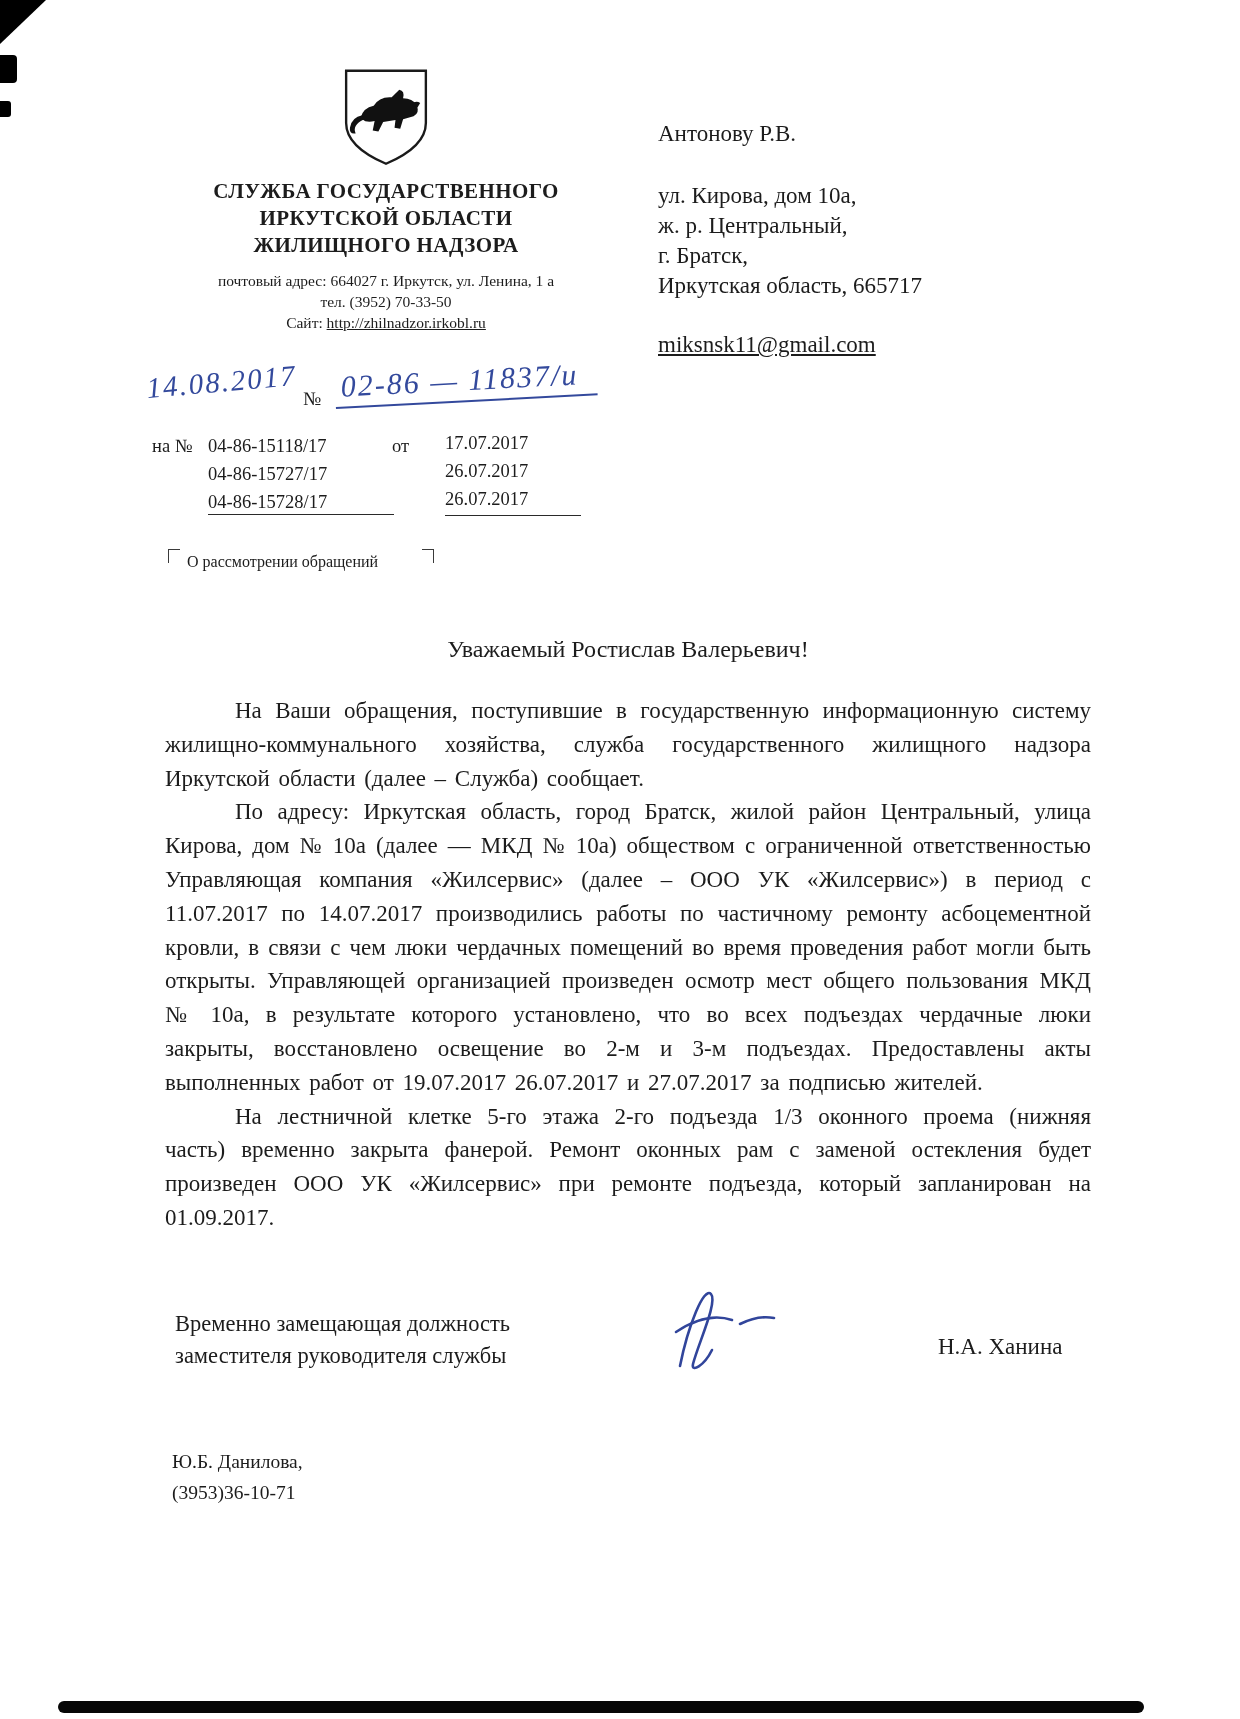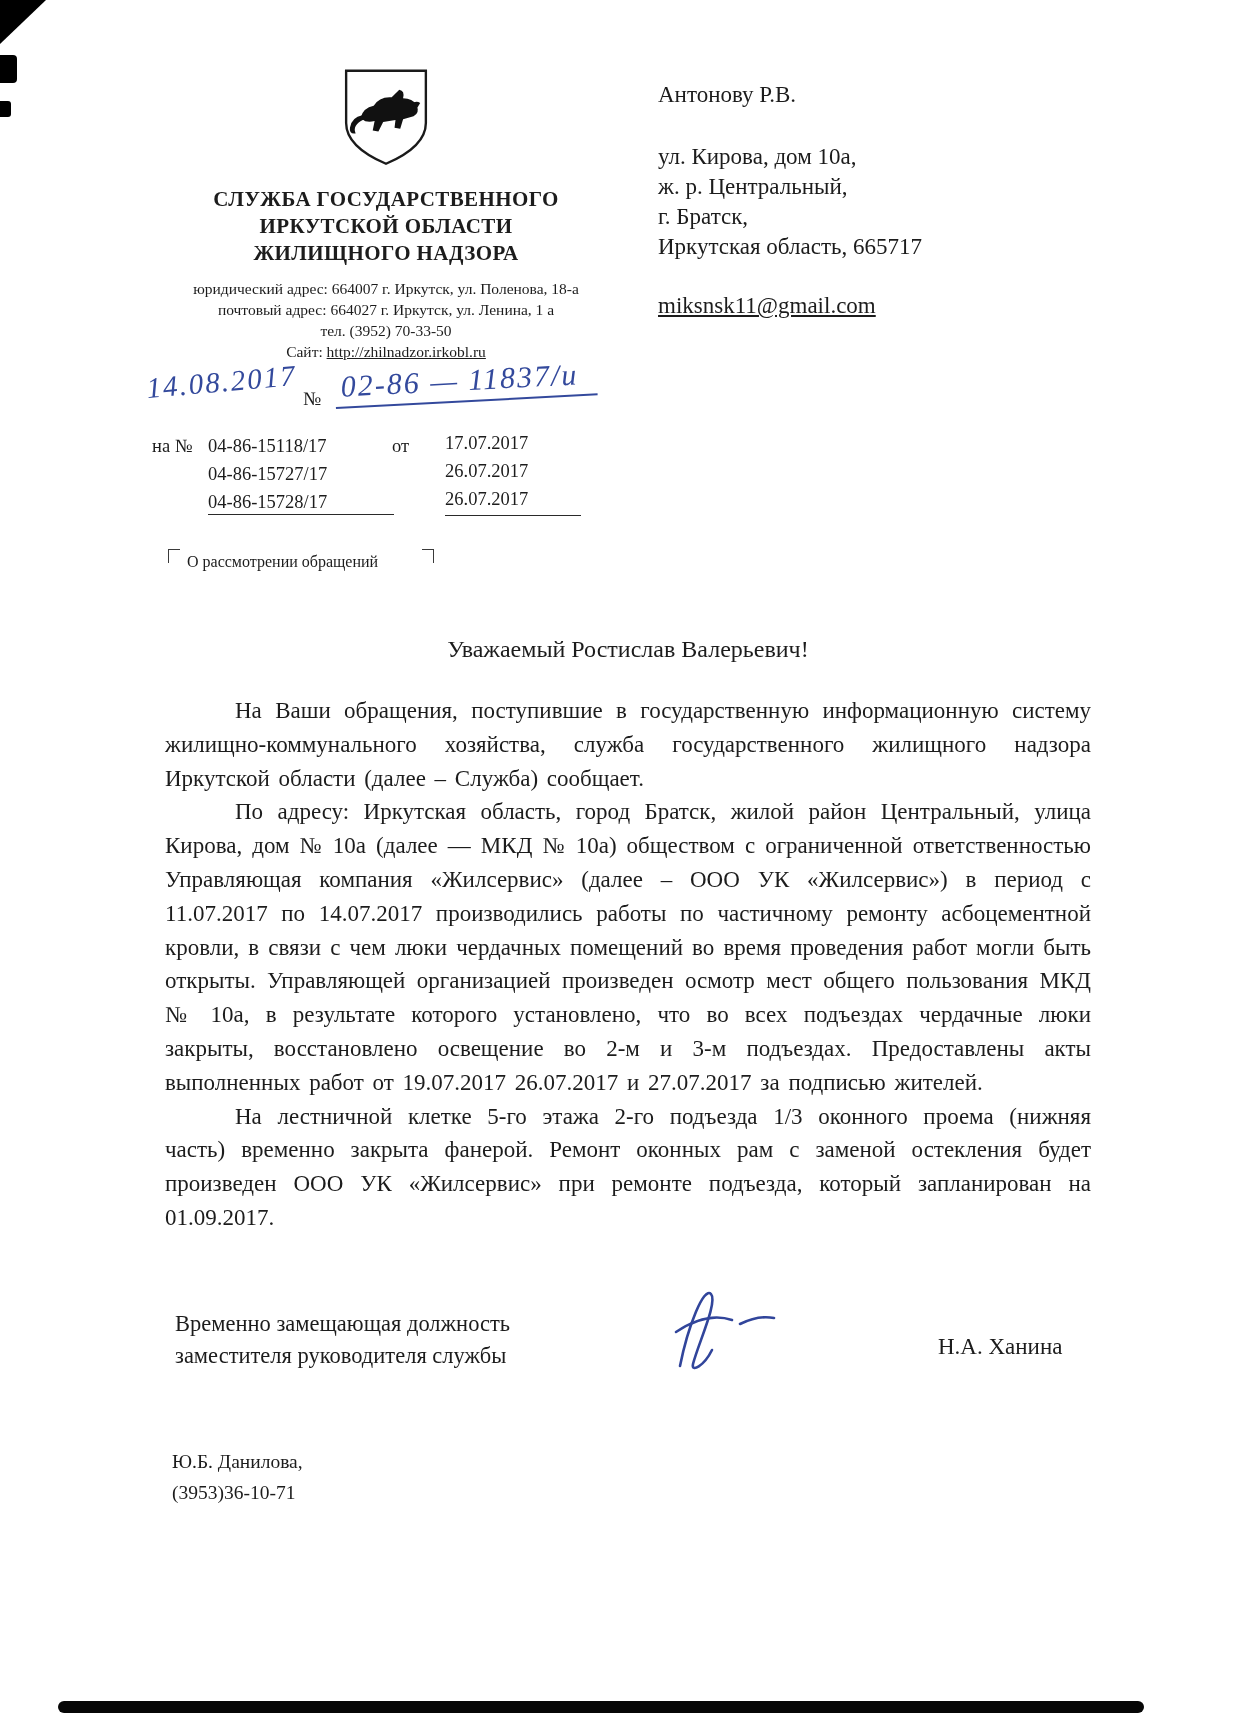--- a/index.html
+++ b/index.html
@@ -18,21 +18,21 @@
   .art-edge1 { position:absolute; left:0; top:55px; width:17px; height:28px;
     background:#000; border-radius:0 4px 4px 0; }
   .art-edge2 { position:absolute; left:0; top:101px; width:11px; height:16px;
     background:#000; border-radius:0 3px 3px 0; }
   .art-strip { position:absolute; left:58px; top:1701px; width:1086px; height:12px;
     background:#060606; border-radius:7px; }
 
   
   .letterhead { position:absolute; left:140px; top:66px; width:492px; text-align:center; }
   .arms { display:block; margin:0 auto; }
-  .org-name { margin-top:8px; font-weight:bold; font-size:21px; line-height:27px; letter-spacing:.4px; }
+  .org-name { font-weight:bold; font-size:21px; line-height:27px; letter-spacing:.4px; }
   .addr { margin-top:11px; font-size:15.5px; line-height:21px; }
   .addr .site-url { text-decoration:underline; }
 
   
   .reg { position:absolute; left:140px; top:372px; width:560px; }
   .hw-row { position:relative; height:52px; }
   .hw { color:#33499c; font-style:italic; letter-spacing:2px; }
   .hw-date { position:absolute; left:8px; top:0; font-size:29px; transform:rotate(-5deg); transform-origin:left bottom; }
   .no-label { position:absolute; left:163px; top:16px; font-size:19px; color:#1c1c1c; }
   .hw-number { position:absolute; left:196px; top:-2px; font-size:30px; transform:rotate(-3deg);
@@ -41,21 +41,21 @@
   .ref-row { position:relative; height:28px; }
   .ref-label { position:absolute; left:12px; top:0; }
   .ref-number { position:absolute; left:68px; top:0; }
   .ref-from { position:absolute; left:252px; top:0; }
   .ref-date { position:absolute; left:305px; top:-3px; }
   .row-3 .ref-number { width:186px; border-bottom:1.5px solid #2a2a2a; padding-bottom:1px; }
   .row-3 .ref-date { width:136px; border-bottom:1.5px solid #2a2a2a; padding-bottom:5px; }
 
   
   .recipient { position:absolute; left:658px; top:80px; width:430px; font-size:23px; line-height:30px; }
-  .recipient-name { margin-bottom:32px; }
+  .recipient-name { margin-bottom:32px;margin-top:39px; }
   .recipient-email { margin-top:29px; text-decoration:underline; }
 
   
   .subject { position:absolute; left:168px; top:549px; font-size:16px; }
   .corner { display:inline-block; width:11px; height:13px; vertical-align:4px; }
   .corner-open { border-left:1.5px solid #3a3a3a; border-top:1.5px solid #3a3a3a; margin-right:7px; }
   .corner-close { border-right:1.5px solid #3a3a3a; border-top:1.5px solid #3a3a3a; margin-left:44px; }
 
   
   .salutation { position:absolute; left:165px; top:636px; width:926px; text-align:center; font-size:24px; }
@@ -89,21 +89,20 @@
         <path d="M35 52 q-11 2 -13 13 q-1 7 6 6 q-4 -9 9 -15 z"></path>
         <path d="M86 40 q6 -4 10 -1 l-3 5 q-4 -2 -7 -4 z"></path>
       </g>
     </svg>
     <div class="org-name">
       <div>СЛУЖБА ГОСУДАРСТВЕННОГО</div>
       <div>ИРКУТСКОЙ ОБЛАСТИ</div>
       <div>ЖИЛИЩНОГО НАДЗОРА</div>
     </div>
     <div class="addr">
-      <div>юридический адрес: 664007 г. Иркутск, ул. Поленова, 18-а</div>
       <div>почтовый адрес: 664027 г. Иркутск, ул. Ленина, 1 а</div>
       <div>тел. (3952) 70-33-50</div>
       <div><span>Сайт: </span><span class="site-url">http://zhilnadzor.irkobl.ru</span></div>
     </div>
   </div>
 
   <div class="reg">
     <div class="hw-row">
       <span class="hw hw-date">14.08.2017</span>
       <span class="no-label">№</span>

